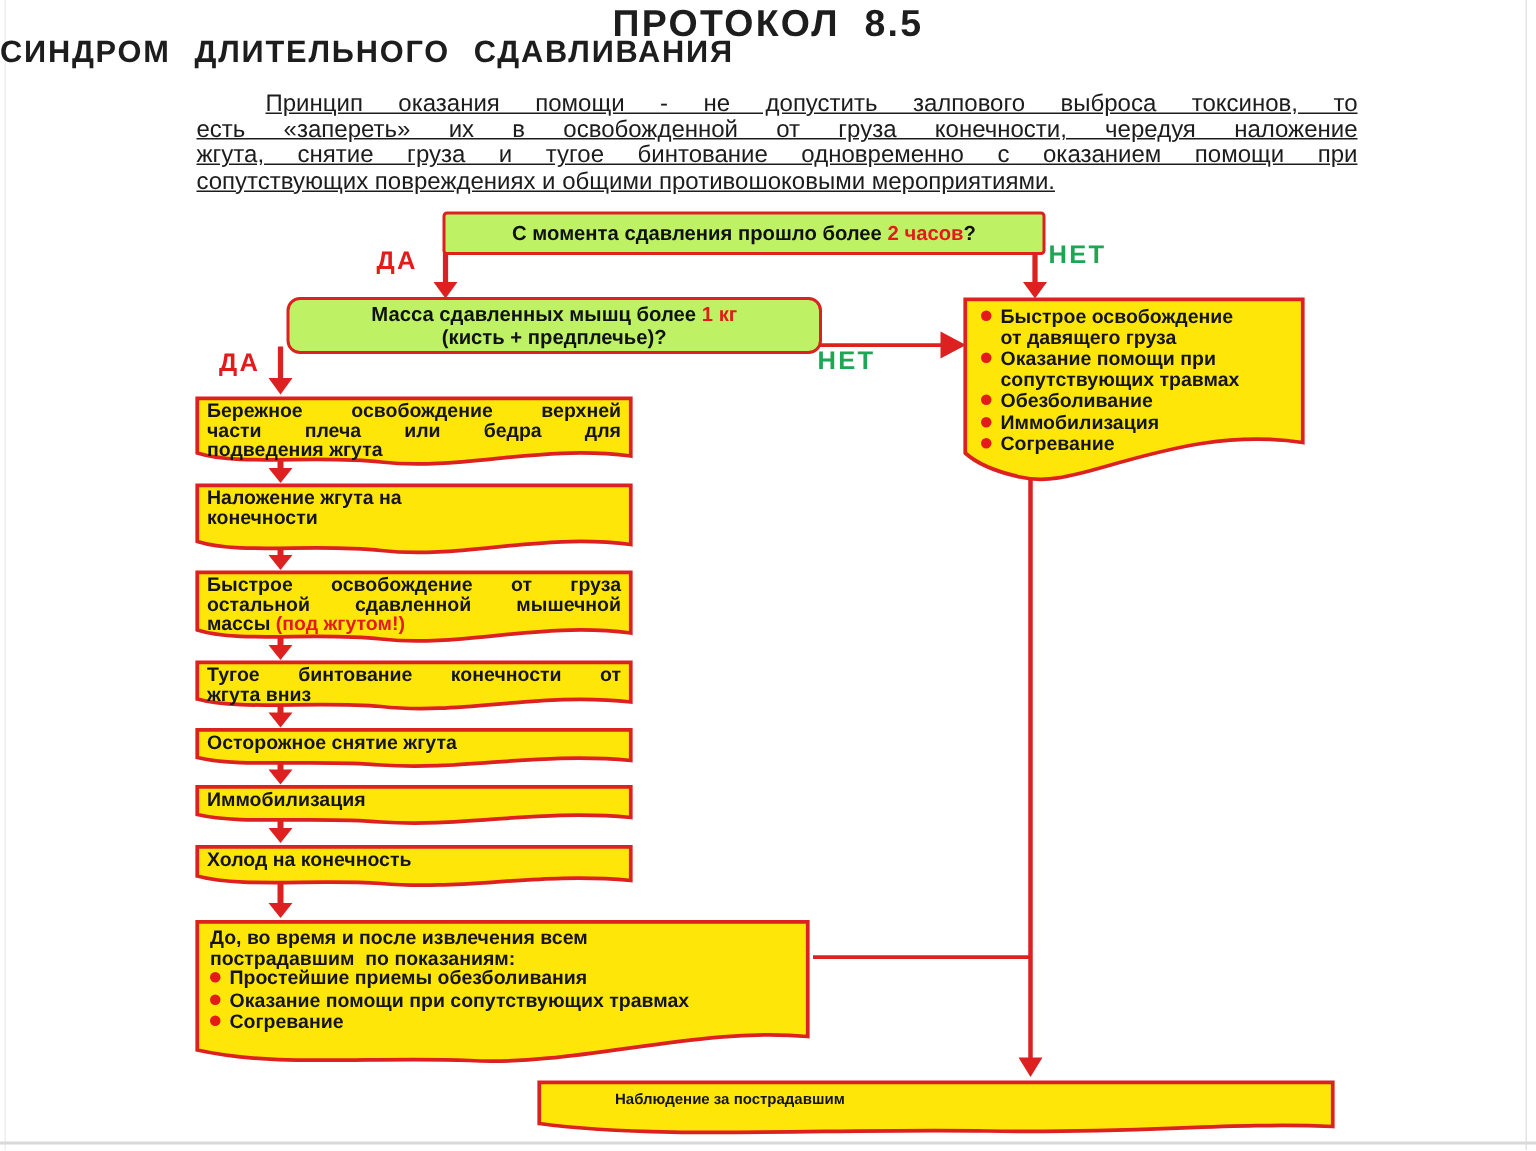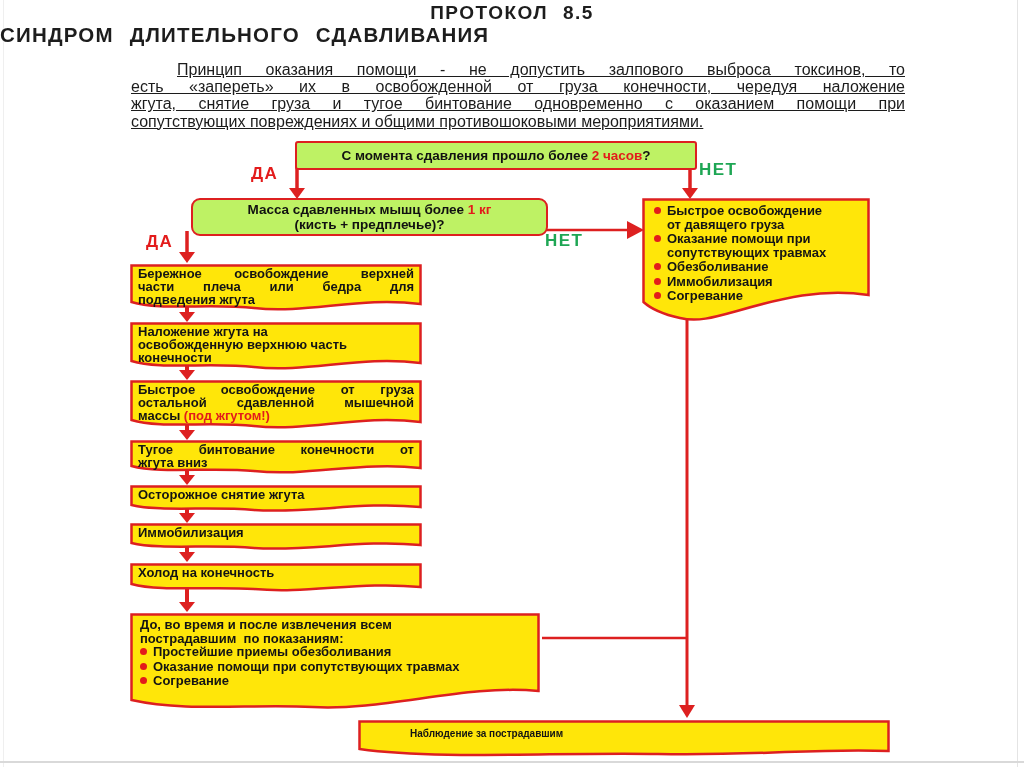--- a/index.html
+++ b/index.html
@@ -10,21 +10,21 @@
   .canvas{
     position:relative;width:1024px;height:767px;background:#fff;overflow:hidden;
     font-family:"Liberation Sans","DejaVu Sans",sans-serif;color:var(--ink);
   }
   .abs{position:absolute;}
   
   .frame-l{left:3px;top:0;width:1px;height:767px;background:#efefef;}
   .frame-r{left:1017px;top:0;width:1px;height:767px;background:#e4e4e4;}
   .frame-b{left:0;top:761px;width:1024px;height:2px;background:#d9d9d9;}
 
-  .title1{left:0;top:2px;width:1024px;text-align:center;font-size:19px;font-weight:700;
+  .title1{left:0;top:2px;width:1024px;text-align:center;font-size:25px;font-weight:700;
           letter-spacing:1.5px;word-spacing:8px;color:#1d1d1d;}
   .title2{left:0;top:23px;width:816px;text-align:left;font-size:20.5px;font-weight:700;
           letter-spacing:1.2px;word-spacing:9px;color:#1d1d1d;}
 
   .intro{left:131px;top:61px;width:774px;font-size:16px;line-height:17.2px;color:#1c1c1c;text-decoration:underline;}
   .intro .ln{text-align:justify;text-align-last:justify;text-justify:inter-word;}
   .intro .ln.first{text-indent:46px;}
   .intro .ln.last{text-align:left;text-align-last:left;}
 
   .dbox{position:absolute;background:#bef264;border:2.5px solid var(--red);
@@ -160,21 +160,20 @@
       <div>подведения жгута</div>
     </div>
   </div>
 
   <div class="wavy" style="left:130px;top:322px;width:292px;">
     <svg width="292" height="56" viewBox="0 0 292 56">
       <path d="M1.5,1.5 L290.5,1.5 L290.5,41 C230,33 178,51 124,45 C80,40 30,48 1.5,39 Z" fill="#FFE609" stroke="#DD2020" stroke-width="2.5"></path>
     </svg>
     <div class="wcontent">
       <div>Наложение жгута на</div>
-      <div>освобожденную верхнюю часть</div>
       <div>конечности</div>
     </div>
   </div>
 
   <div class="wavy" style="left:130px;top:380px;width:292px;">
     <svg width="292" height="58" viewBox="0 0 292 58">
       <path d="M1.5,1.5 L290.5,1.5 L290.5,42 C230,34 178,52 124,46 C80,41 30,49 1.5,40 Z" fill="#FFE609" stroke="#DD2020" stroke-width="2.5"></path>
     </svg>
     <div class="wcontent">
       <div class="jl">Быстрое освобождение от груза</div>

